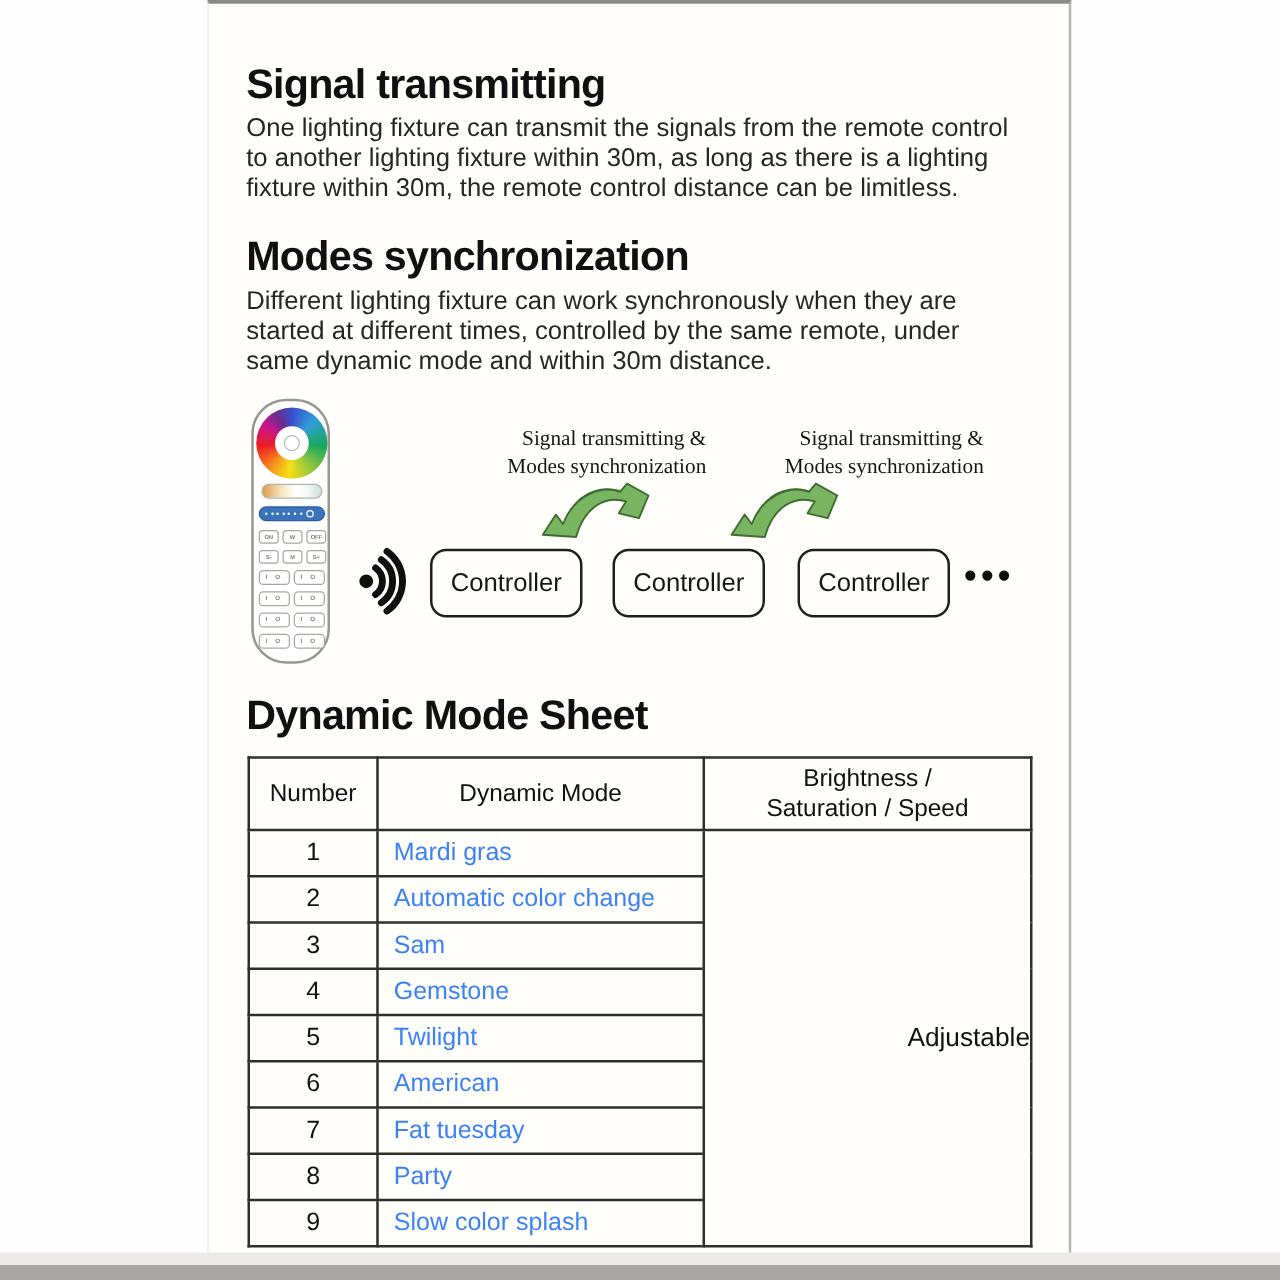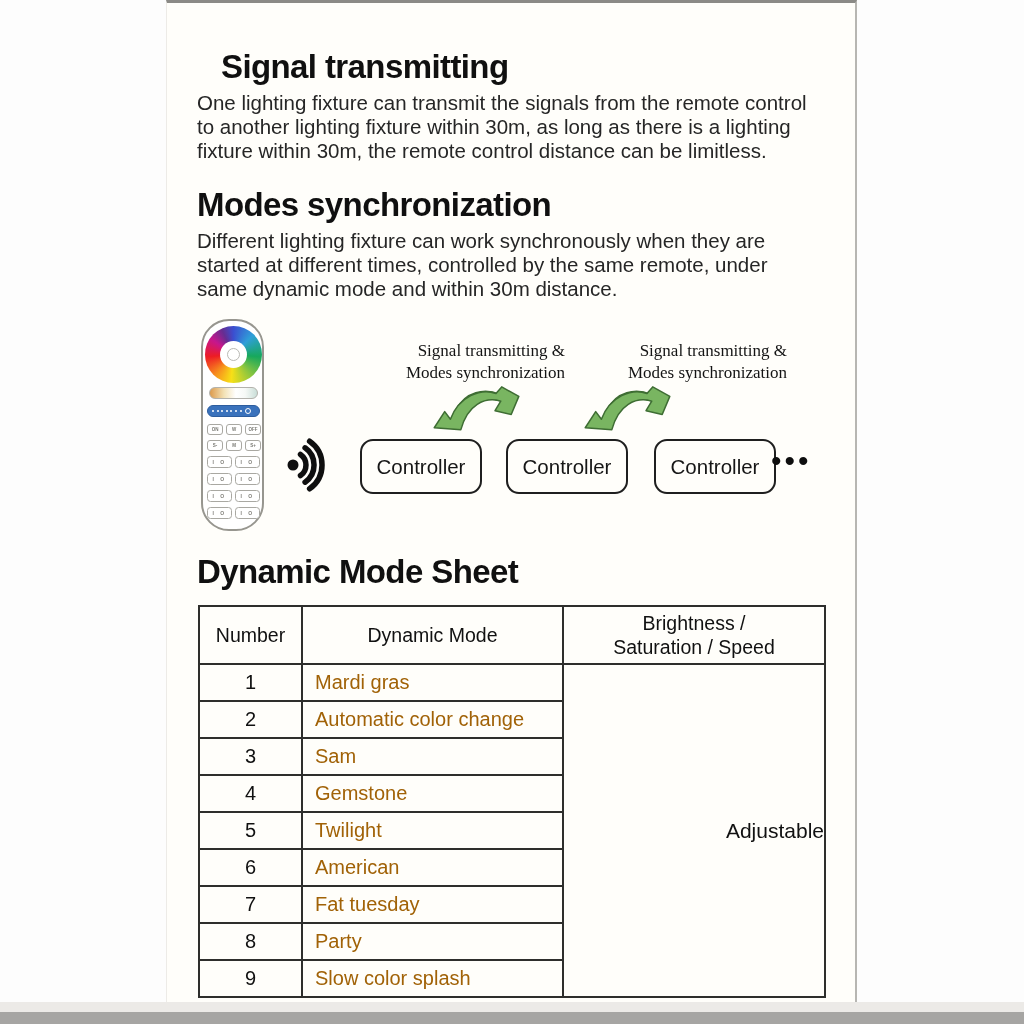--- a/index.html
+++ b/index.html
@@ -42,41 +42,41 @@
     display:flex; align-items:center; justify-content:center; }
 
   .rf-icon { position:absolute; left:118px; top:432px; width:46px; height:60px; }
 
   .arrow-label { position:absolute; top:337px; width:222px; text-align:right;
     font-size:17px; line-height:21.5px; color:#141414; white-space:pre-line;font-family:Liberation Serif, serif; }
   .swoosh { position:absolute; top:382px; width:96px; height:57px; }
 
   .ctrl-box { position:absolute; top:436px; width:122px; height:55px; background:#fffefa;
     border:2px solid #1f1f1f; border-radius:13px; display:flex; align-items:center; justify-content:center;
-    font-size:20.5px; color:#161616;margin-left:16px; }
+    font-size:20.5px; color:#161616; }
   .more { position:absolute; left:604px; top:441px; font-size:30px; letter-spacing:3px; color:#0e0e0e; }
 
   
   .sheet-table { position:absolute; left:31px; top:602px; border-collapse:collapse; table-layout:fixed; background:#fffefa; }
   .sheet-table th, .sheet-table td { border:2px solid #2e2e2c; font-weight:400; }
   .sheet-table th { font-size:19.5px; color:#111111; }
   .th-split { white-space:pre-line; line-height:24px;margin-left:44px; }
   td.num { text-align:center; font-size:20px; color:#111111; }
-  td.mode { font-size:20px; padding-left:12px; color:#a16207; }
+  td.mode { font-size:20px; padding-left:12px; color:#3b82f6; }
   td.adjust { text-align:right; font-size:21px; color:#111111; }
   tr.hdr { height:58px; }
   tr.row { height:37px; }
 </style>
 </head>
 <body>
 
 <div class="stage">
   <div class="page">
 
-    <h1 class="sec" style="top:45px;margin-left:24px;">Signal transmitting</h1>
+    <h1 class="sec" style="top:45px;">Signal transmitting</h1>
     <p class="body" style="top:88px;">One lighting fixture can transmit the signals from the remote control
 to another lighting fixture within 30m, as long as there is a lighting
 fixture within 30m, the remote control distance can be limitless.</p>
 
     <h1 class="sec" style="top:183px;">Modes synchronization</h1>
     <p class="body" style="top:226px;">Different lighting fixture can work synchronously when they are
 started at different times, controlled by the same remote, under
 same dynamic mode and within 30m distance.</p>
 
     <div class="diagram">

